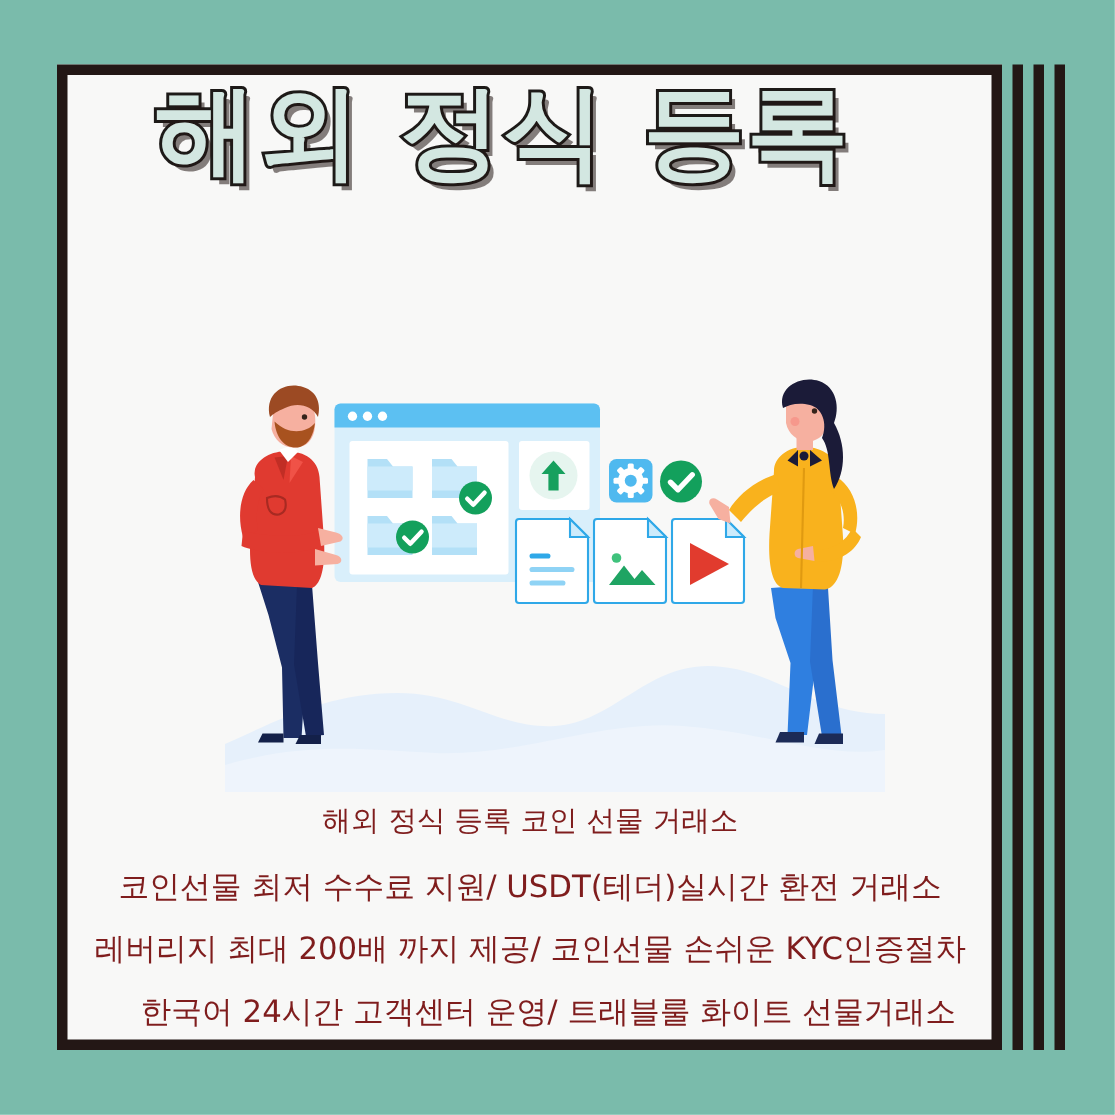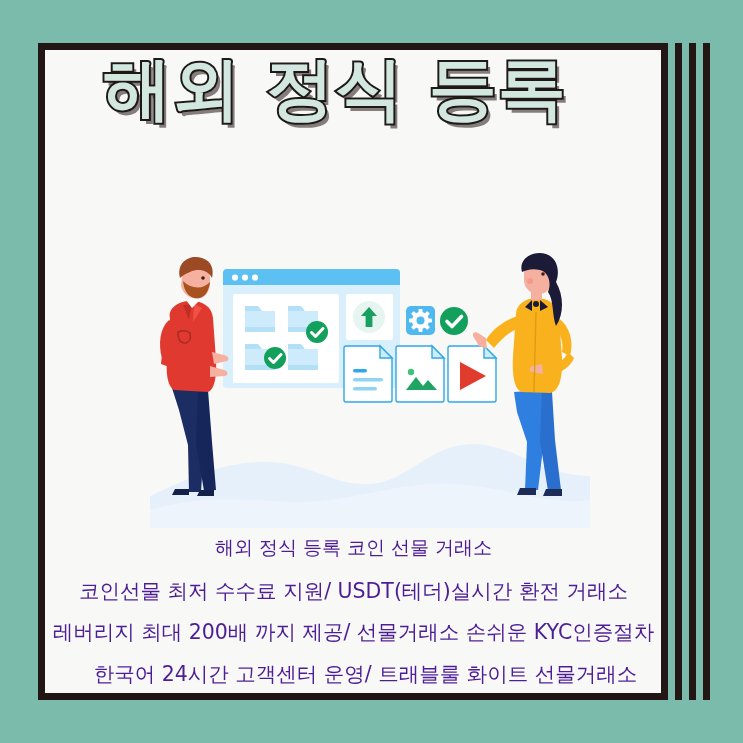--- a/index.html
+++ b/index.html
@@ -82,21 +82,21 @@
     left: 45px;
     top: 536px;
     width: 617px;
     text-align: center;
   }
   .body-copy p {
     margin: 0 0 16px 0;
     font-family: "DejaVu Sans", "Liberation Sans", sans-serif;
     font-size: 20px;
     font-weight: 400;
-    color: #4c1d95;
+    color: #7f1d1d;
     line-height: 1.25;
     white-space: nowrap;
   }
   .body-copy p.l1 { font-size: 19px; }
   .body-copy p.l2 { font-size: 20.5px; margin-top: 19px; }
   .body-copy p.l3 { font-size: 20.5px; }
   .body-copy p.l4 { font-size: 20.5px; margin-bottom: 0; margin-left: 24px; }
 </style>
 </head>
 <body>
@@ -265,17 +265,17 @@
         <circle cx="393" cy="26" r="1.8" fill="#35231a"></circle>
         <circle cx="380" cy="33" r="3" fill="#f6897e" opacity="0.6"></circle>
       </g>
 
     </svg>
   </div>
 
   <div class="body-copy">
     <p class="l1">해외 정식 등록 코인 선물 거래소</p>
     <p class="l2">코인선물 최저 수수료 지원/ USDT(테더)실시간 환전 거래소</p>
-    <p class="l3">레버리지 최대 200배 까지 제공/ 선물거래소 손쉬운 KYC인증절차</p>
+    <p class="l3">레버리지 최대 200배 까지 제공/ 코인선물 손쉬운 KYC인증절차</p>
     <p class="l4">한국어 24시간 고객센터 운영/ 트래블룰 화이트 선물거래소</p>
   </div>
 
 </div>
 
 </body></html>

